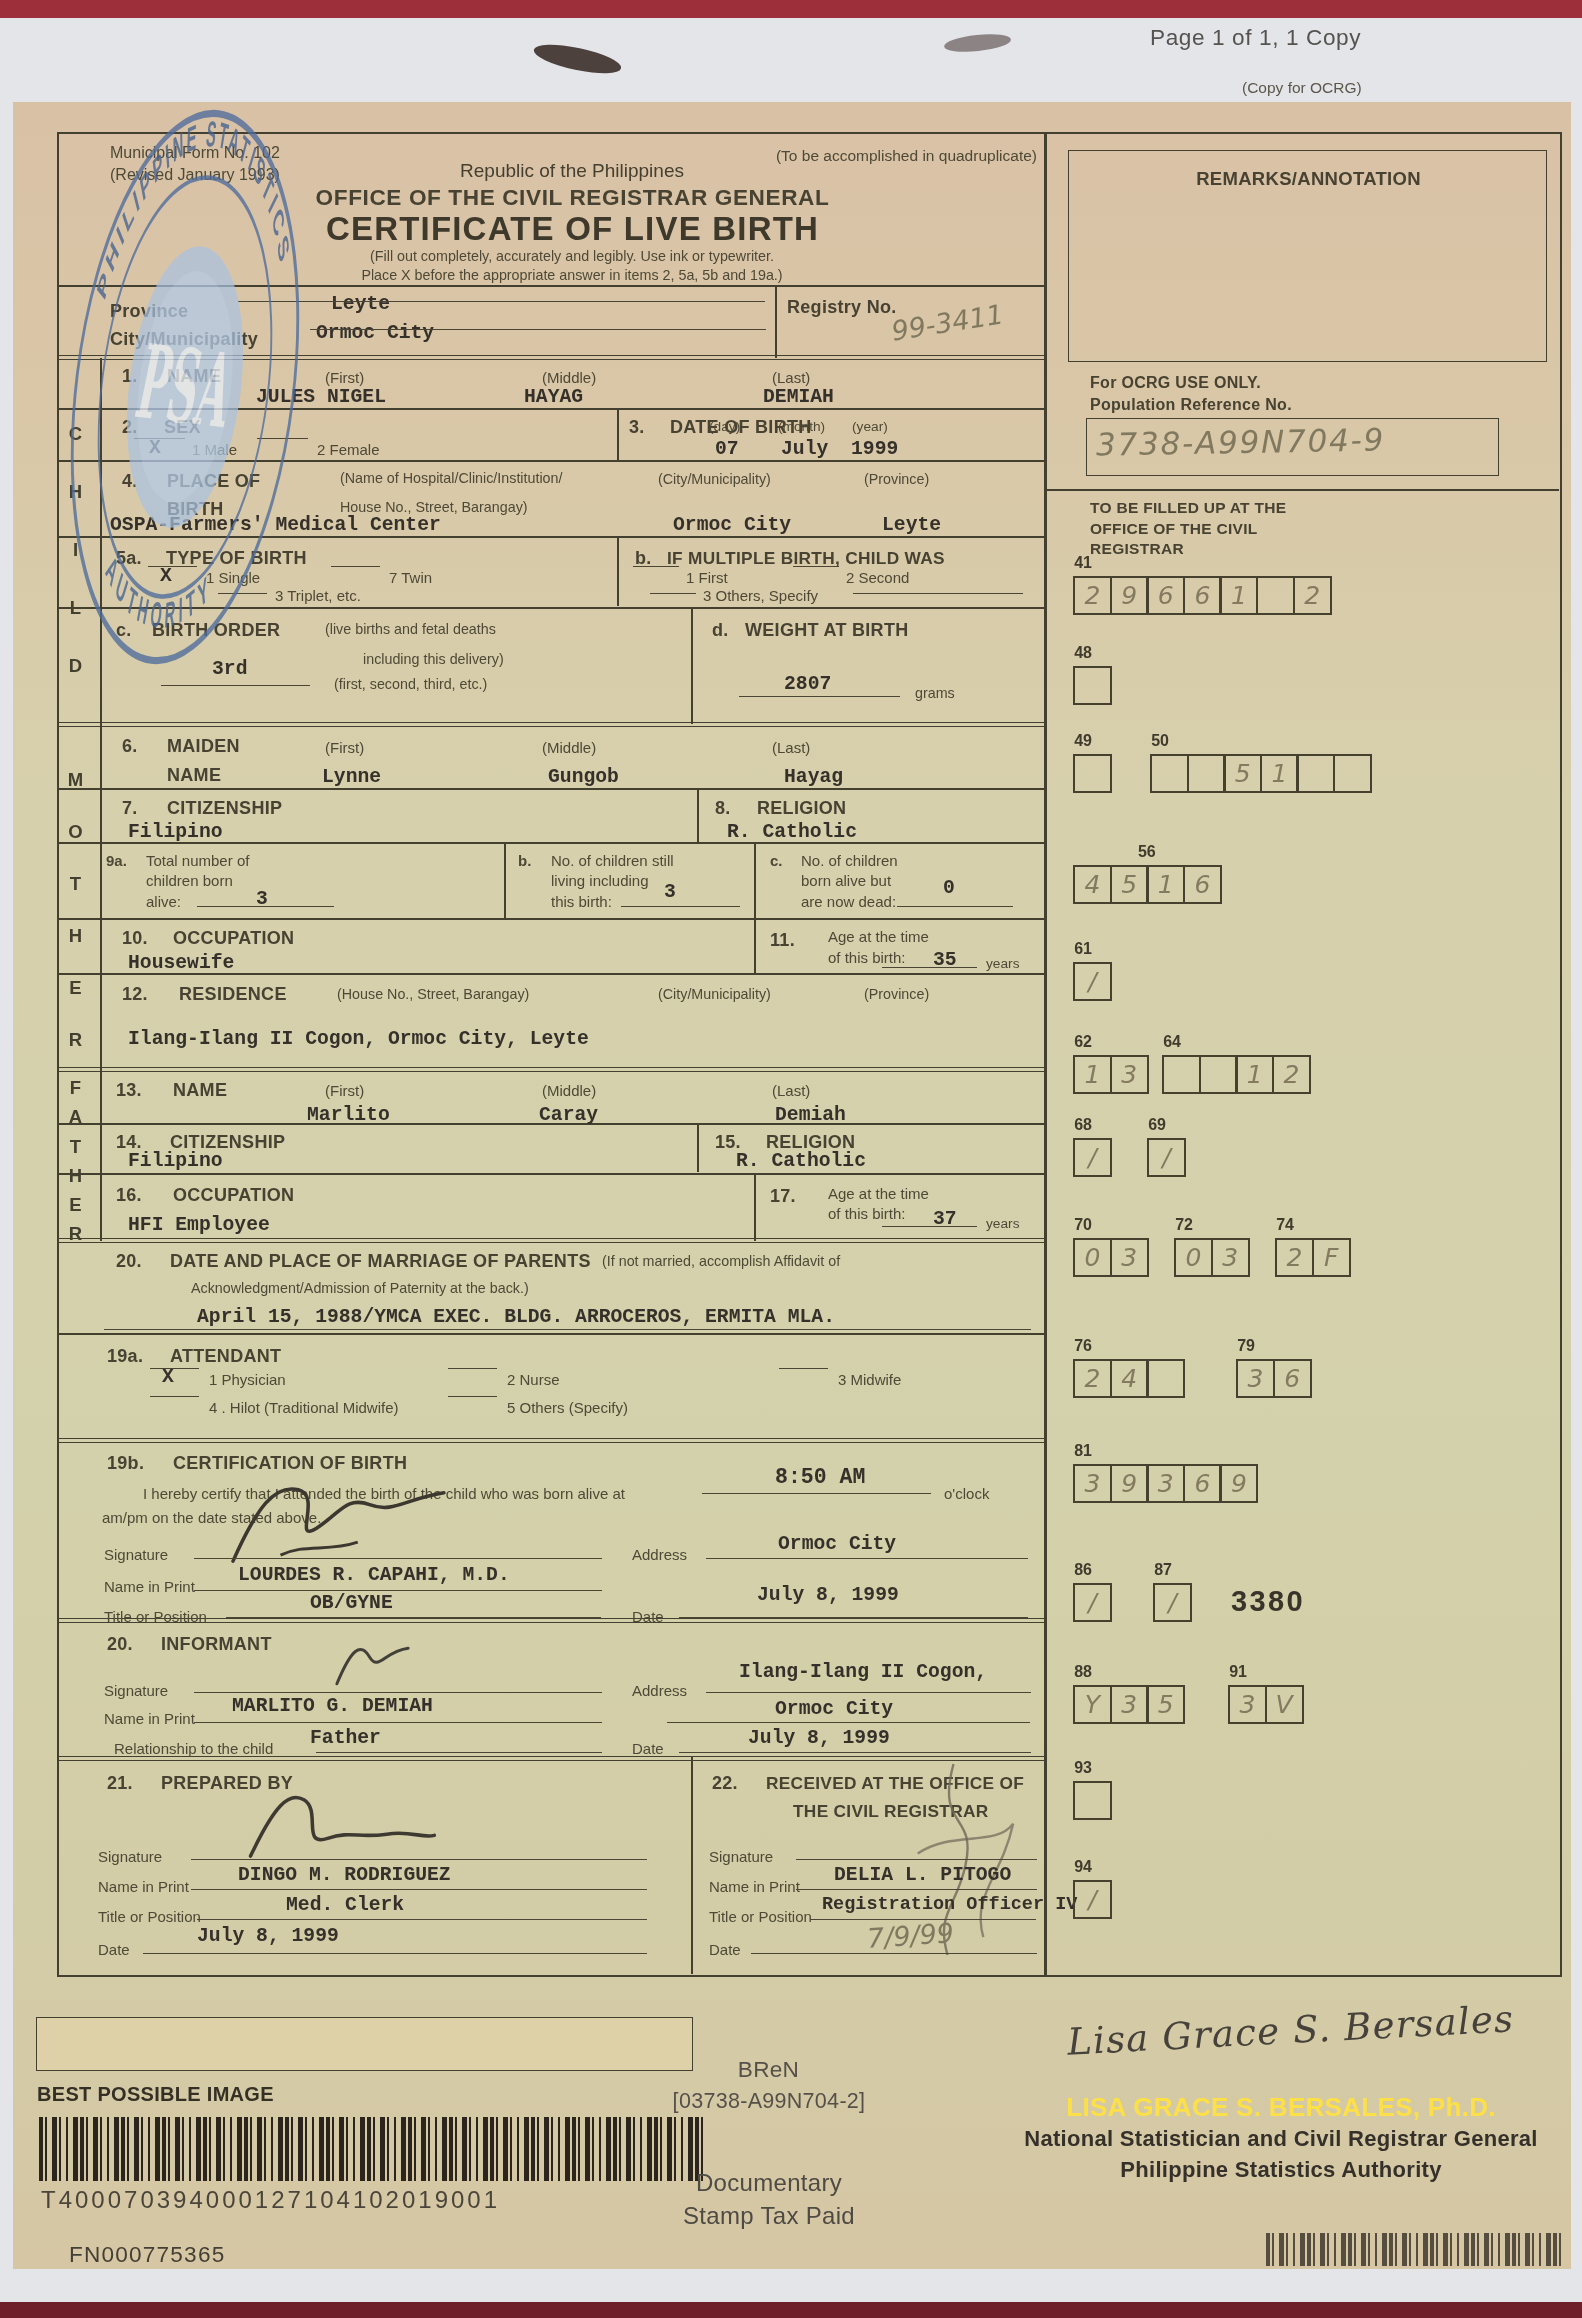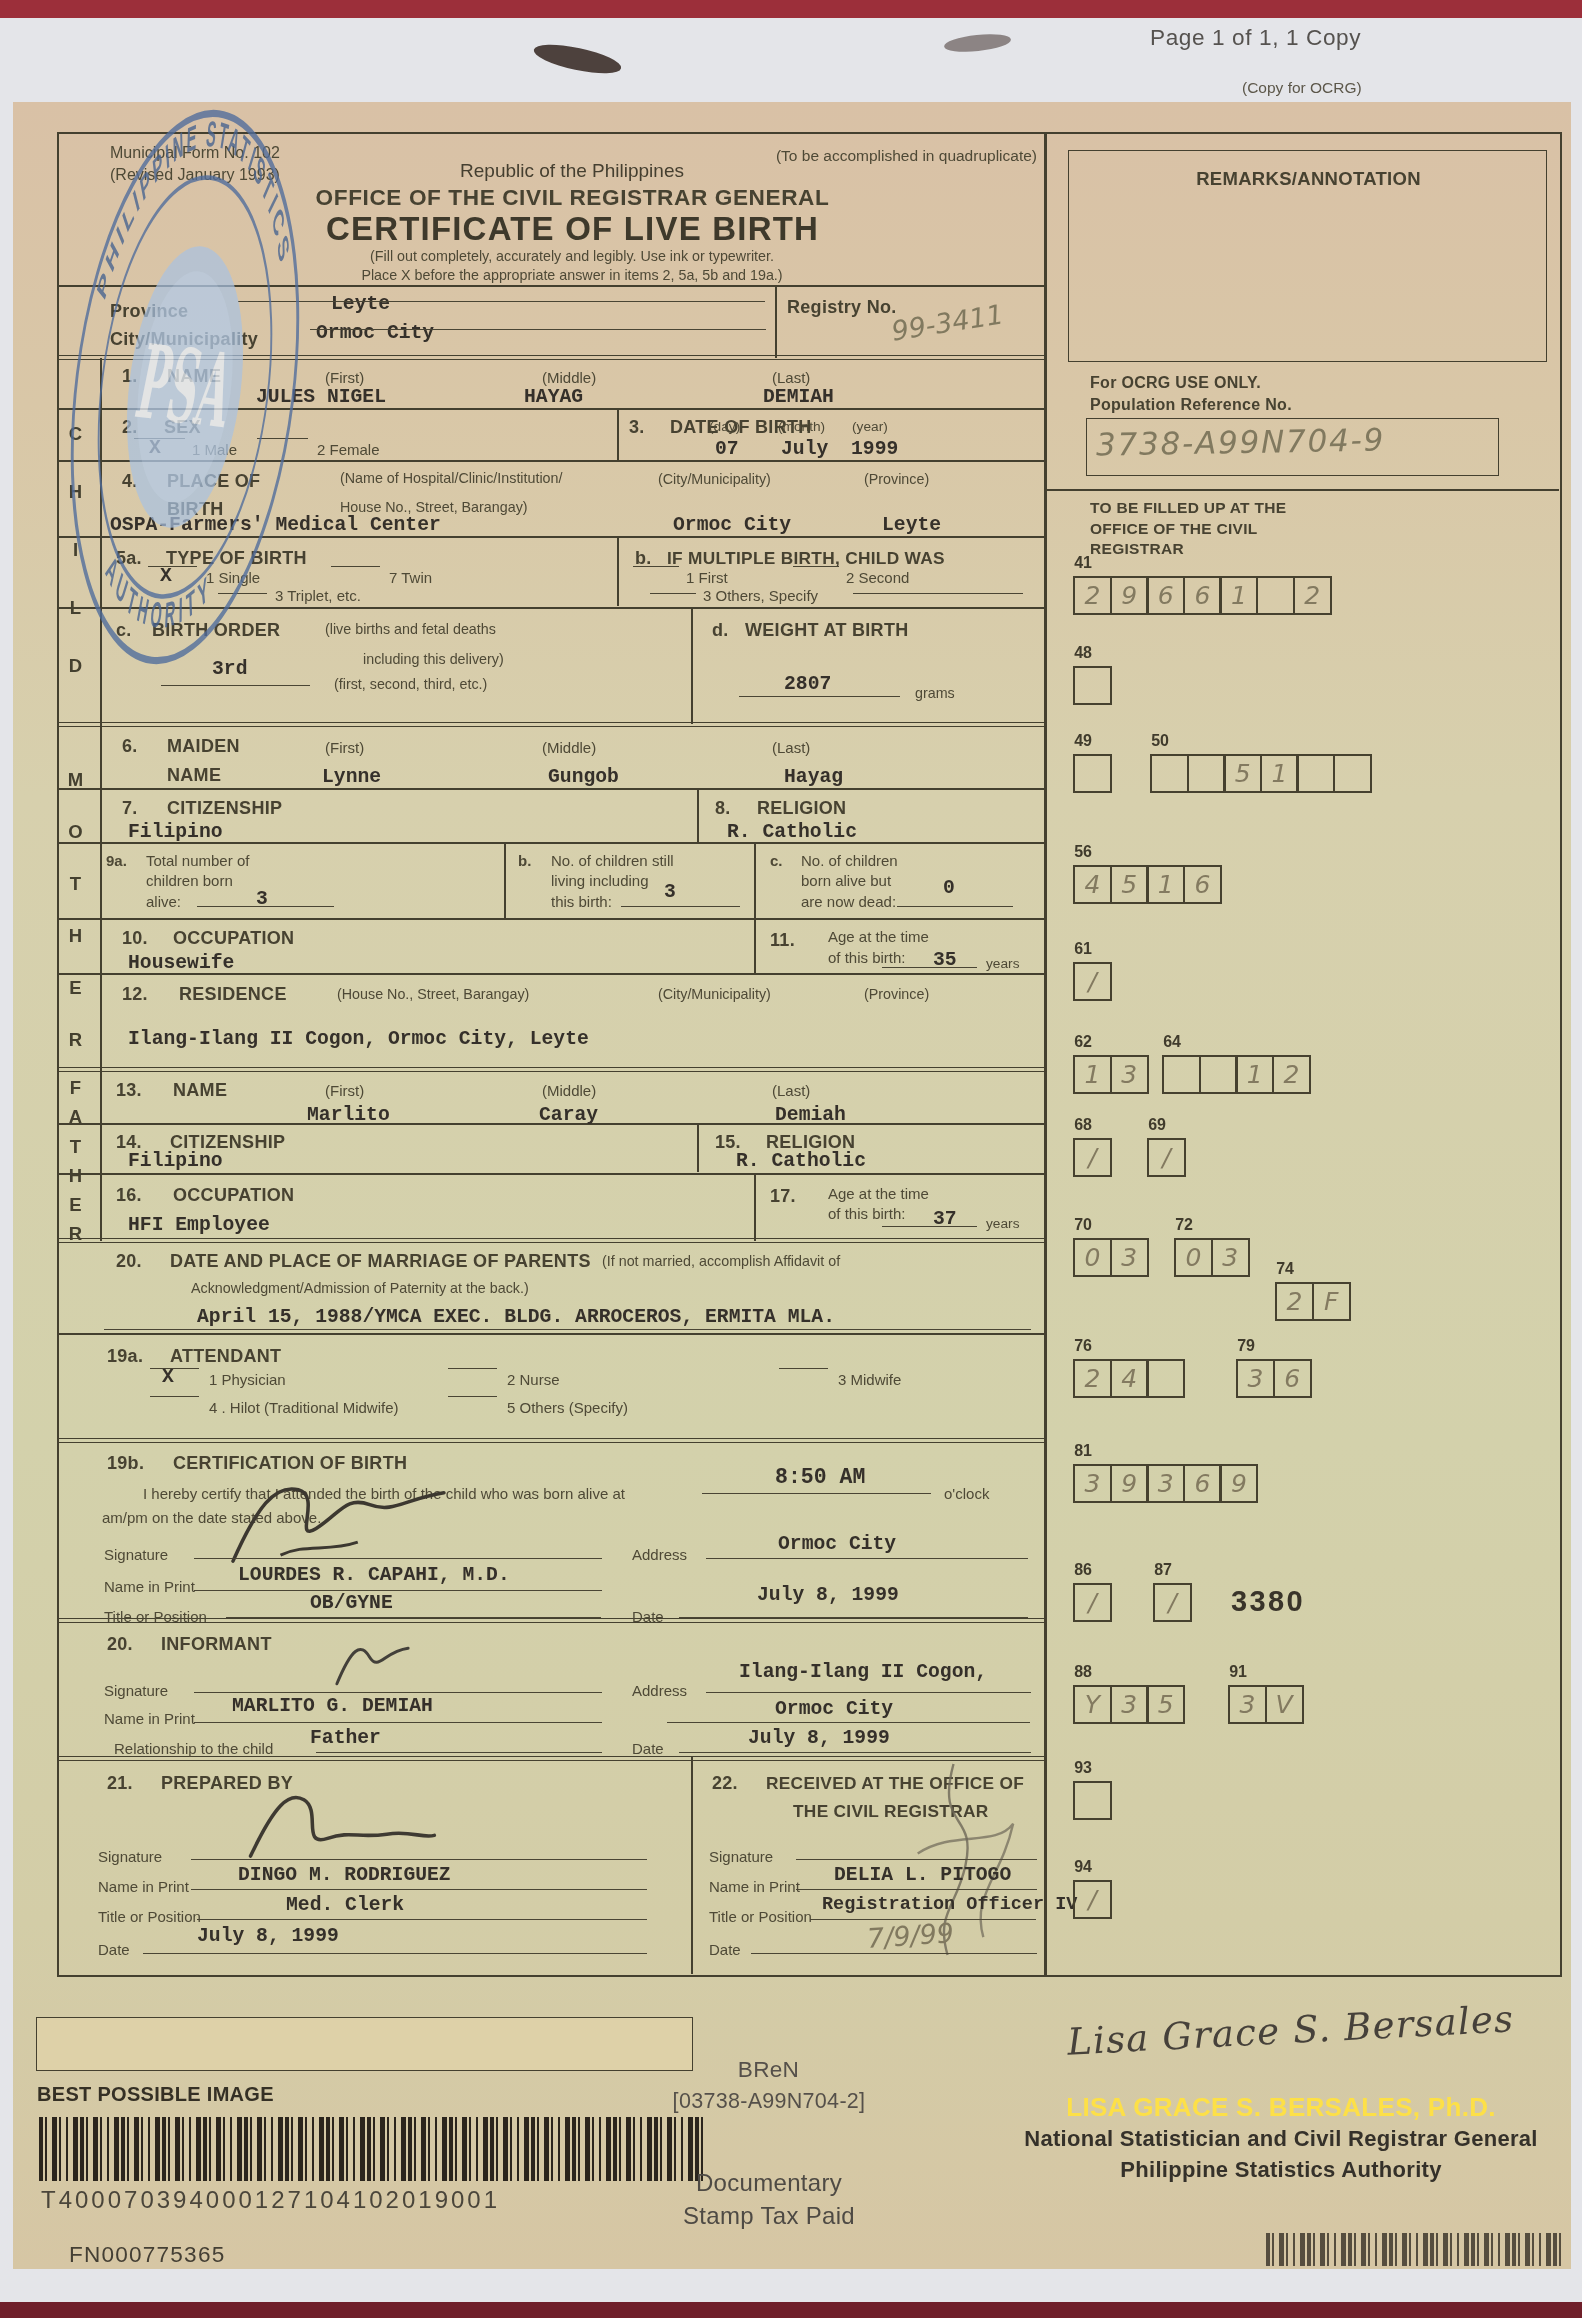--- a/index.html
+++ b/index.html
@@ -431,21 +431,21 @@
           <i>1</i>
         </span>
         <span class="cell">
           <i></i>
         </span>
         <span class="cell">
           <i></i>
         </span>
       </div>
     </div>
-  <div class="grp" style="left:1073px;top:843px;">
+  <div class="grp" style="left:1073px;top:843px;text-align:center;">
       <span class="num">56</span>
     <div class="cells">
         <span class="cell">
           <i>4</i>
         </span>
         <span class="cell">
           <i>5</i>
         </span>
         <span class="cell">
           <i>1</i>
@@ -522,21 +522,21 @@
       <span class="num">72</span>
     <div class="cells">
         <span class="cell">
           <i>0</i>
         </span>
         <span class="cell">
           <i>3</i>
         </span>
       </div>
     </div>
-  <div class="grp" style="left:1275px;top:1216px;margin-top:44px;">
+  <div class="grp" style="left:1275px;top:1216px;">
       <span class="num">74</span>
     <div class="cells">
         <span class="cell">
           <i>2</i>
         </span>
         <span class="cell">
           <i>F</i>
         </span>
       </div>
     </div>

